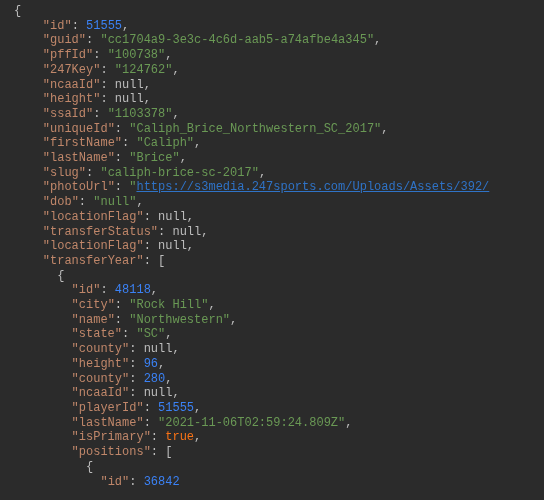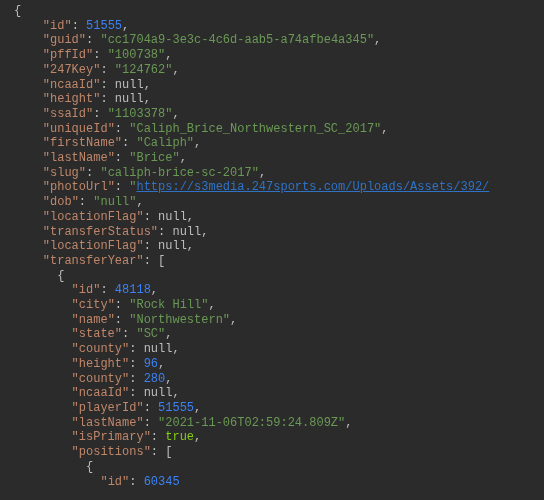--- a/index.html
+++ b/index.html
@@ -17,21 +17,21 @@
     font-size: 12px;
     line-height: 14.7px;
     color: #bdbdbd;
     white-space: pre;
   }
   .p { color: #bdbdbd; }   
   .k { color: #c0876a; }   
   .s { color: #6a9955; }   
   .n { color: #3b82f6; }   
   .nl { color: #bdbdbd; }  
-  .b { color: #84cc16; }   
+  .b { color: #f97316; }   
   .url { color: #2f73c7; text-decoration: underline; margin-top: 12px; } 
 </style>
 </head>
 <body>
 
 <pre><span class="p">{</span>
     <span class="k">"<span>id</span>"</span><span class="p">: </span><span class="n">51555</span><span class="p">,</span>
     <span class="k">"<span>guid</span>"</span><span class="p">: </span><span class="s">"<span>cc1704a9-3e3c-4c6d-aab5-a74afbe4a345</span>"</span><span class="p">,</span>
     <span class="k">"<span>pffId</span>"</span><span class="p">: </span><span class="s">"<span>100738</span>"</span><span class="p">,</span>
     <span class="k">"<span>247Key</span>"</span><span class="p">: </span><span class="s">"<span>124762</span>"</span><span class="p">,</span>
@@ -55,13 +55,13 @@
         <span class="k">"<span>state</span>"</span><span class="p">: </span><span class="s">"<span>SC</span>"</span><span class="p">,</span>
         <span class="k">"<span>county</span>"</span><span class="p">: </span><span class="nl">null</span><span class="p">,</span>
         <span class="k">"<span>height</span>"</span><span class="p">: </span><span class="n">96</span><span class="p">,</span>
         <span class="k">"<span>county</span>"</span><span class="p">: </span><span class="n">280</span><span class="p">,</span>
         <span class="k">"<span>ncaaId</span>"</span><span class="p">: </span><span class="nl">null</span><span class="p">,</span>
         <span class="k">"<span>playerId</span>"</span><span class="p">: </span><span class="n">51555</span><span class="p">,</span>
         <span class="k">"<span>lastName</span>"</span><span class="p">: </span><span class="s">"<span>2021-11-06T02:59:24.809Z</span>"</span><span class="p">,</span>
         <span class="k">"<span>isPrimary</span>"</span><span class="p">: </span><span class="b">true</span><span class="p">,</span>
         <span class="k">"<span>positions</span>"</span><span class="p">: [</span>
           <span class="p">{</span>
-            <span class="k">"<span>id</span>"</span><span class="p">: </span><span class="n">60345</span></pre>
+            <span class="k">"<span>id</span>"</span><span class="p">: </span><span class="n">36842</span></pre>
 
 </body></html>

